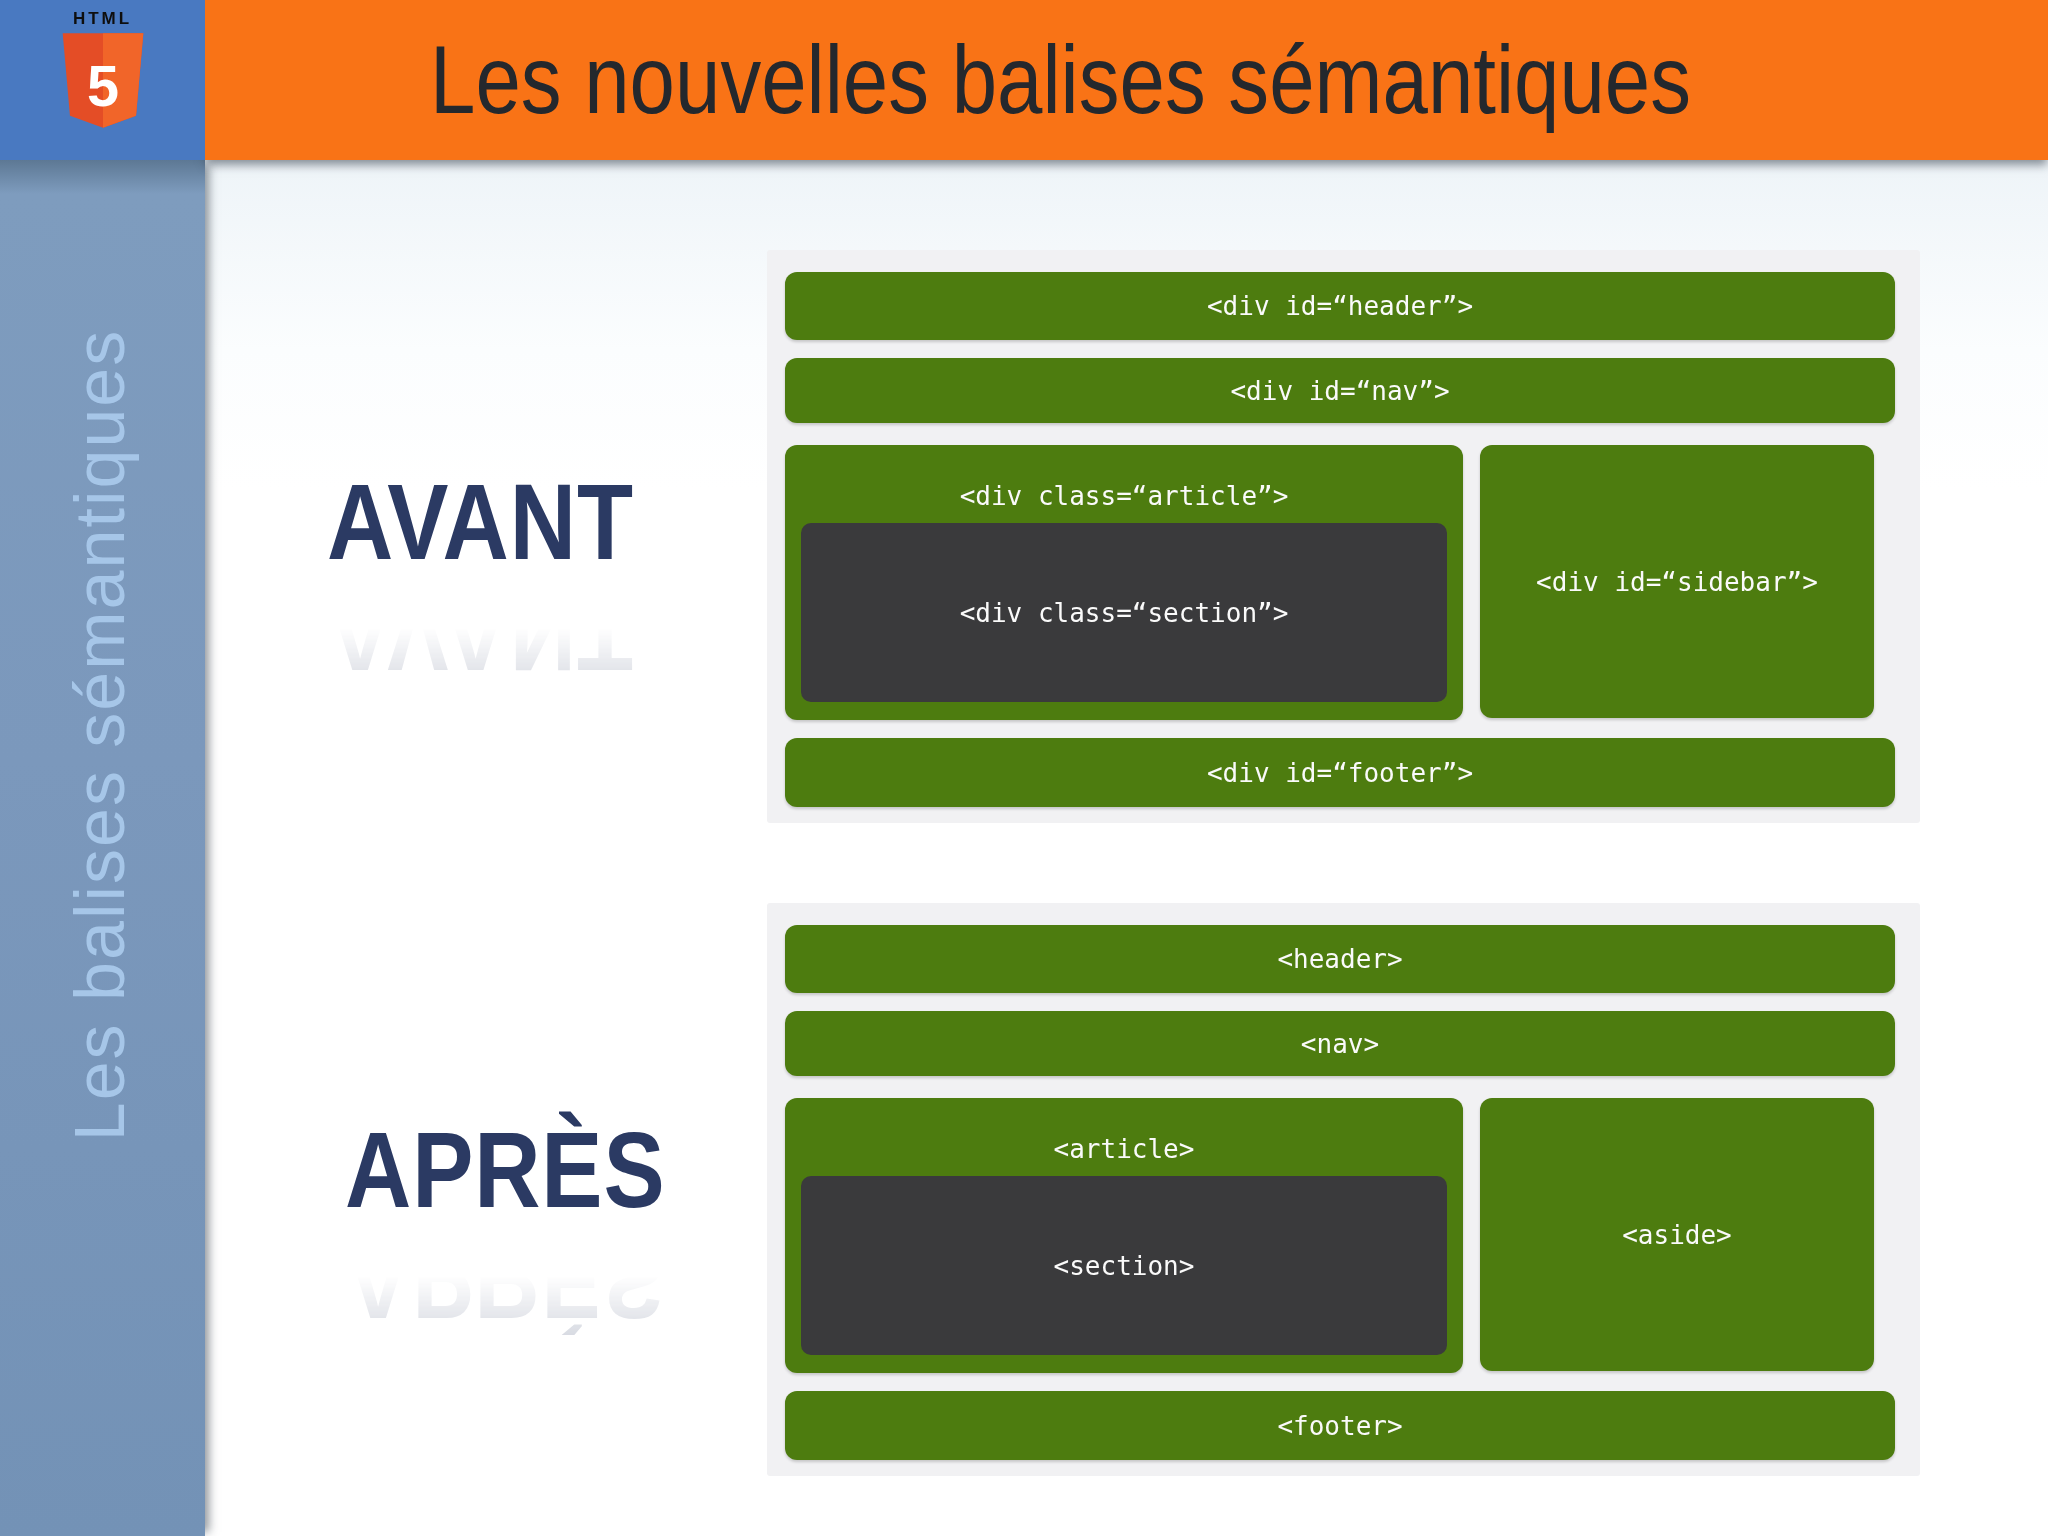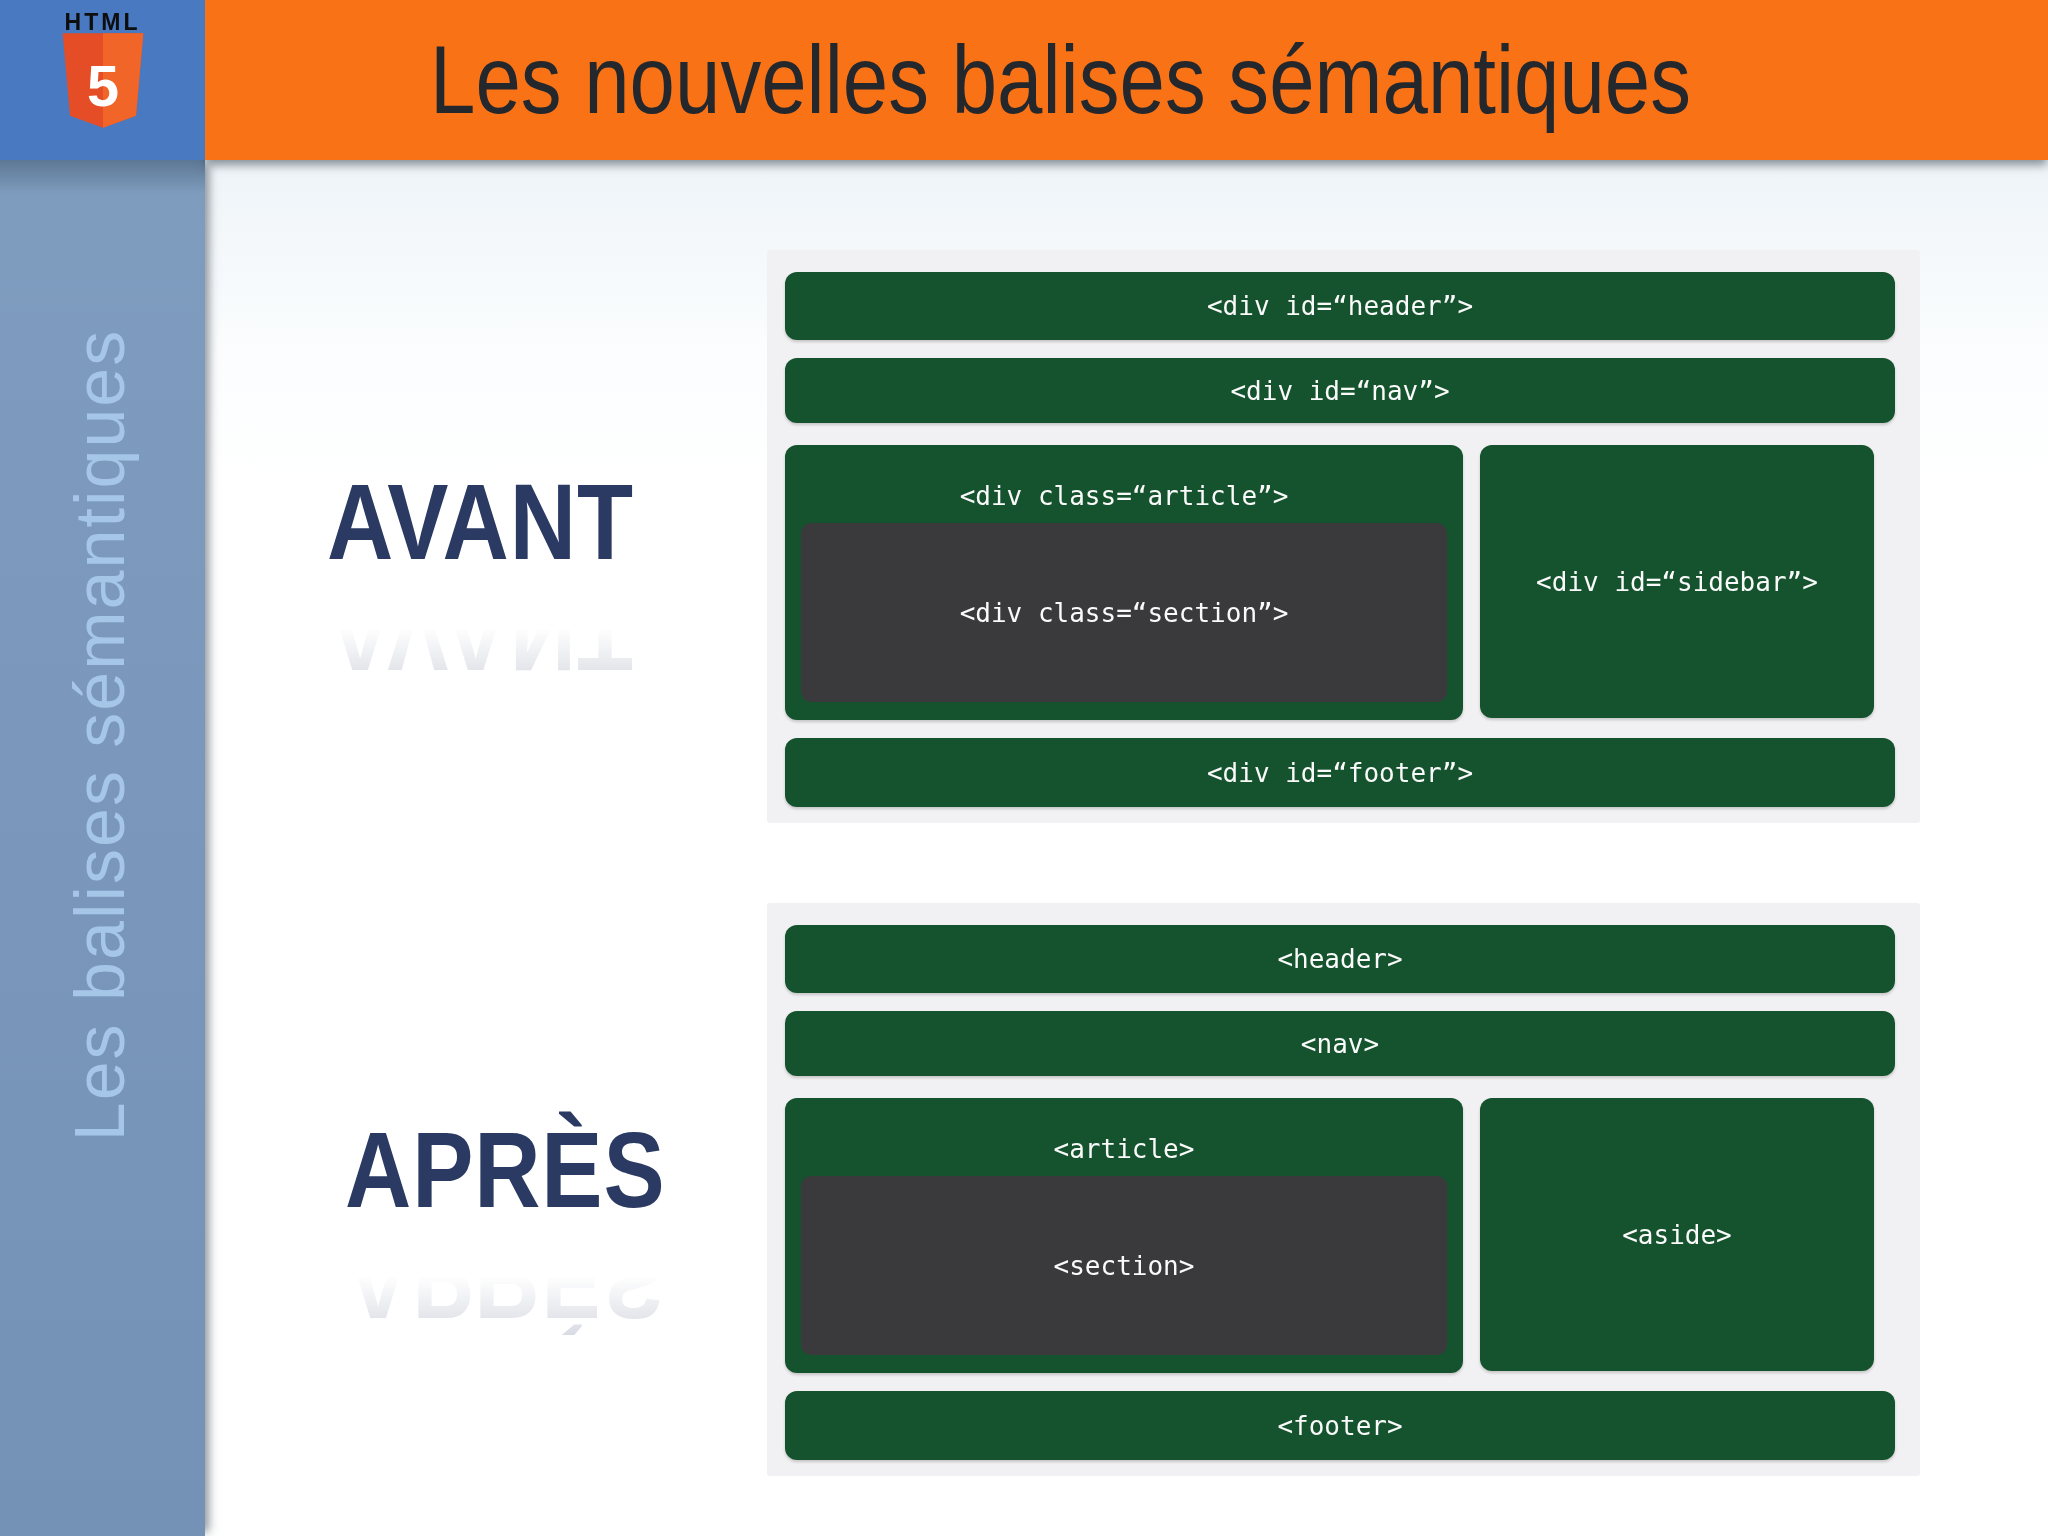--- a/index.html
+++ b/index.html
@@ -4,21 +4,21 @@
 <style>
   * { margin:0; padding:0; box-sizing:border-box; }
   html,body { width:2048px; height:1536px; }
   body { font-family:"Liberation Sans", sans-serif; background:#fff; overflow:hidden; }
   #stage { position:relative; width:2048px; height:1536px; background:#fff; }
 
   
   .logo-square { position:absolute; left:0; top:0; width:205px; height:160px;
     background:#4979c1; z-index:6; }
   .logo-brand { position:absolute; left:0; top:9px; width:100%; text-align:center;
-    font-size:23px; font-weight:bold; letter-spacing:3px; color:#0e0e0e; }
+    font-size:17px; font-weight:bold; letter-spacing:3px; color:#0e0e0e; }
   .logo-shield { position:absolute; left:55px; top:33px; }
 
   .header-strip { position:absolute; left:205px; top:0; width:1843px; height:160px;
     background:#f97316; box-shadow:0 6px 9px -1px rgba(50,60,72,.55); z-index:5; }
   .slide-title { position:absolute; left:225px; top:30px; white-space:nowrap;
     font-size:96px; line-height:1.05; color:#24282d;
     transform:scaleX(.85); transform-origin:left top; }
 
   
   .sidebar { position:absolute; left:0; top:160px; width:205px; height:1376px;
@@ -39,21 +39,21 @@
     color:#2b3a63; white-space:nowrap; margin-top:3px; opacity:.26;
     transform:scaleX(.85) scaleY(-1); transform-origin:left center;
     -webkit-mask-image:linear-gradient(to bottom, rgba(0,0,0,.7) 0%, rgba(0,0,0,0) 55%);
             mask-image:linear-gradient(to bottom, rgba(0,0,0,.7) 0%, rgba(0,0,0,0) 55%); }
 
   .panel { position:absolute; left:767px; width:1153px; height:573px;
     background:#f1f1f3; border-radius:3px; z-index:2; }
   .panel.before { top:250px; }
   .panel.after  { top:903px; }
 
-  .dbox { position:absolute; background:#14532d; border-radius:12px;
+  .dbox { position:absolute; background:#4d7c0f; border-radius:12px;
     box-shadow:0 2px 3px rgba(0,0,0,.18);
     display:flex; align-items:center; justify-content:center; }
   .mono { font-family:"DejaVu Sans Mono", monospace; font-size:26px; color:#fafafa;
     white-space:nowrap; }
 
   .dbox.header-box { left:18px; top:22px;  width:1110px; height:68px; }
   .dbox.nav-box    { left:18px; top:108px; width:1110px; height:65px; }
   .dbox.article-box{ left:18px; top:195px; width:678px;  height:275px; display:block; }
   .article-label   { position:absolute; left:0; top:12px; width:100%; height:78px;
                      display:flex; align-items:center; justify-content:center; }

